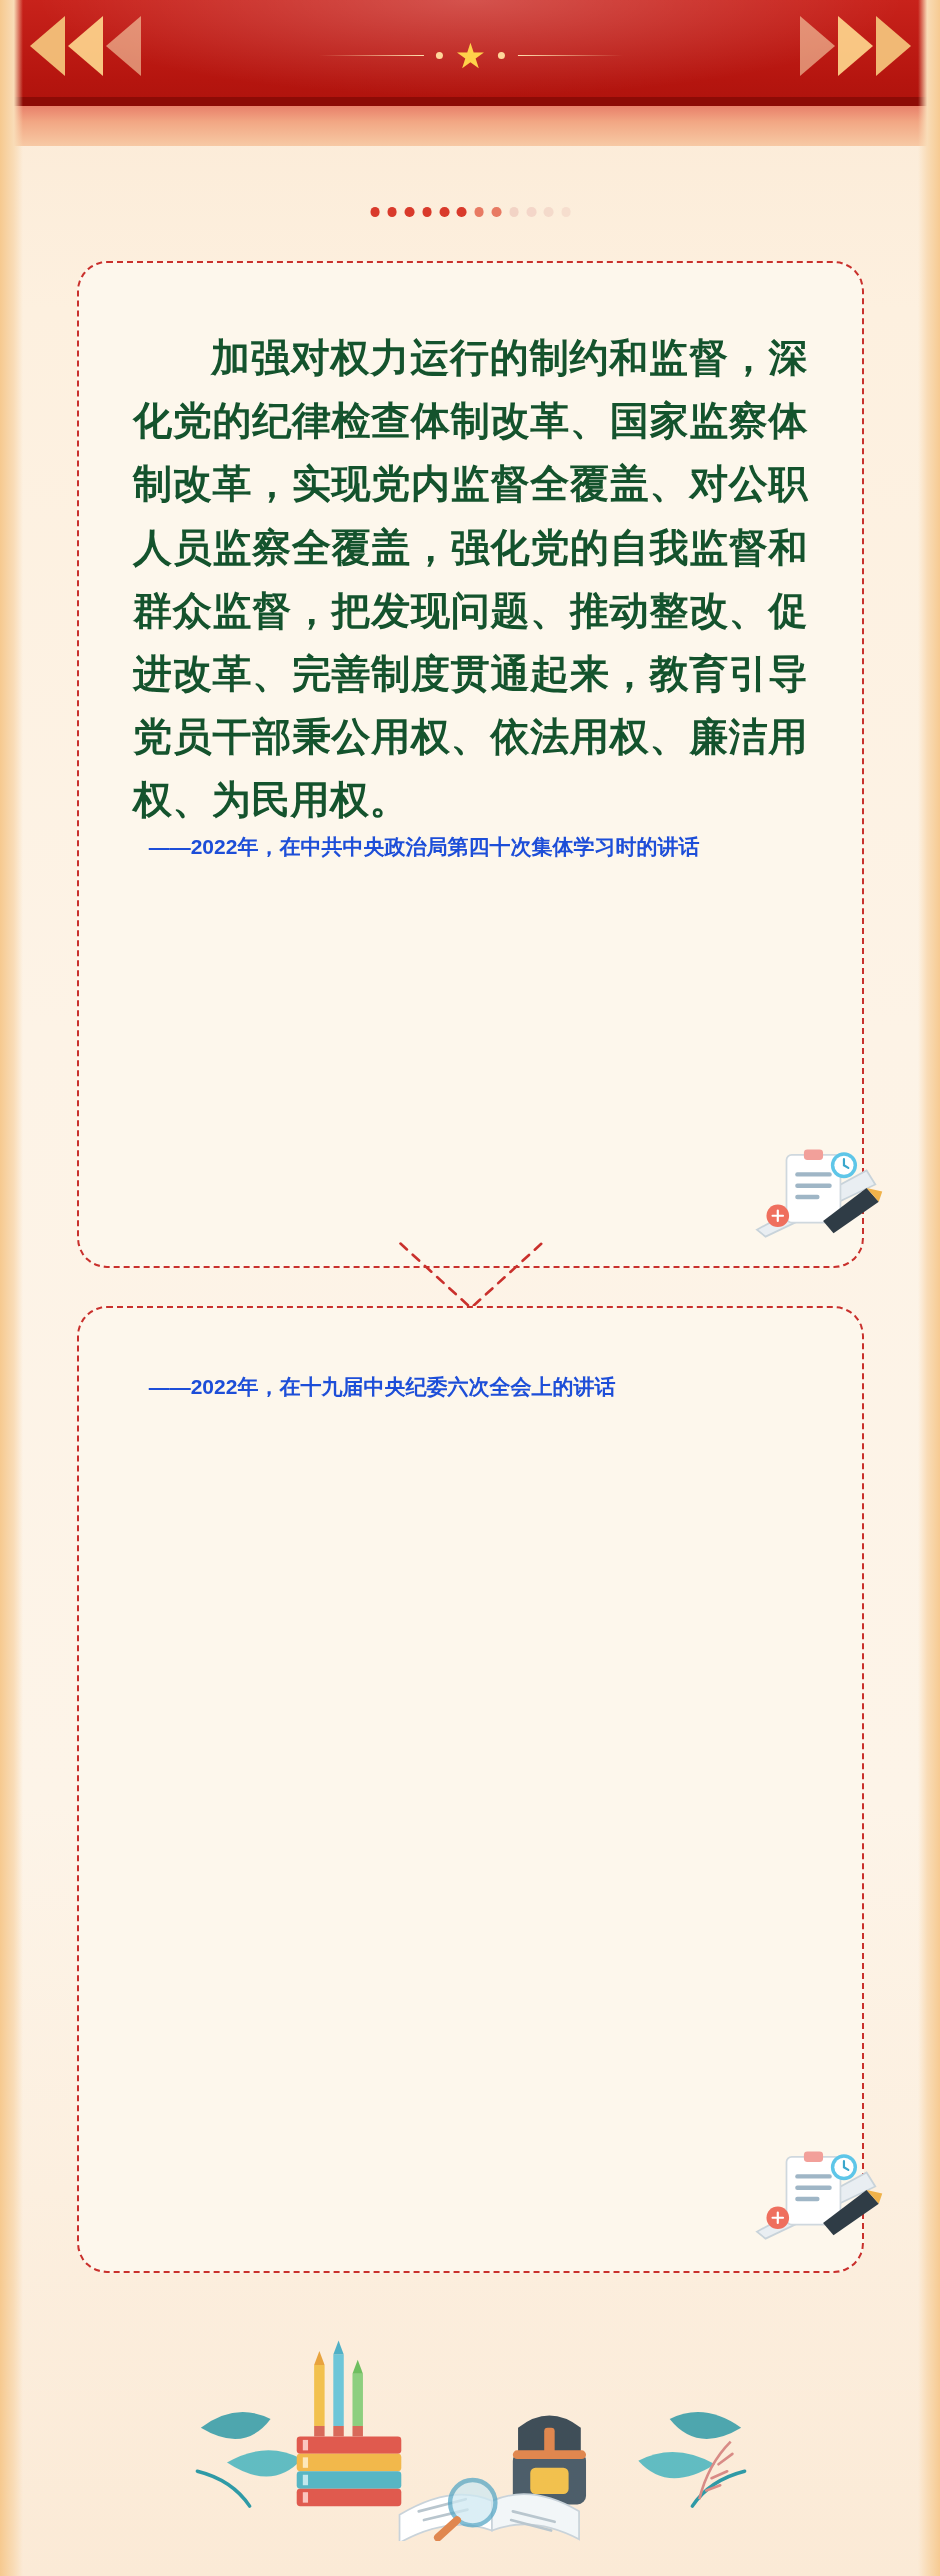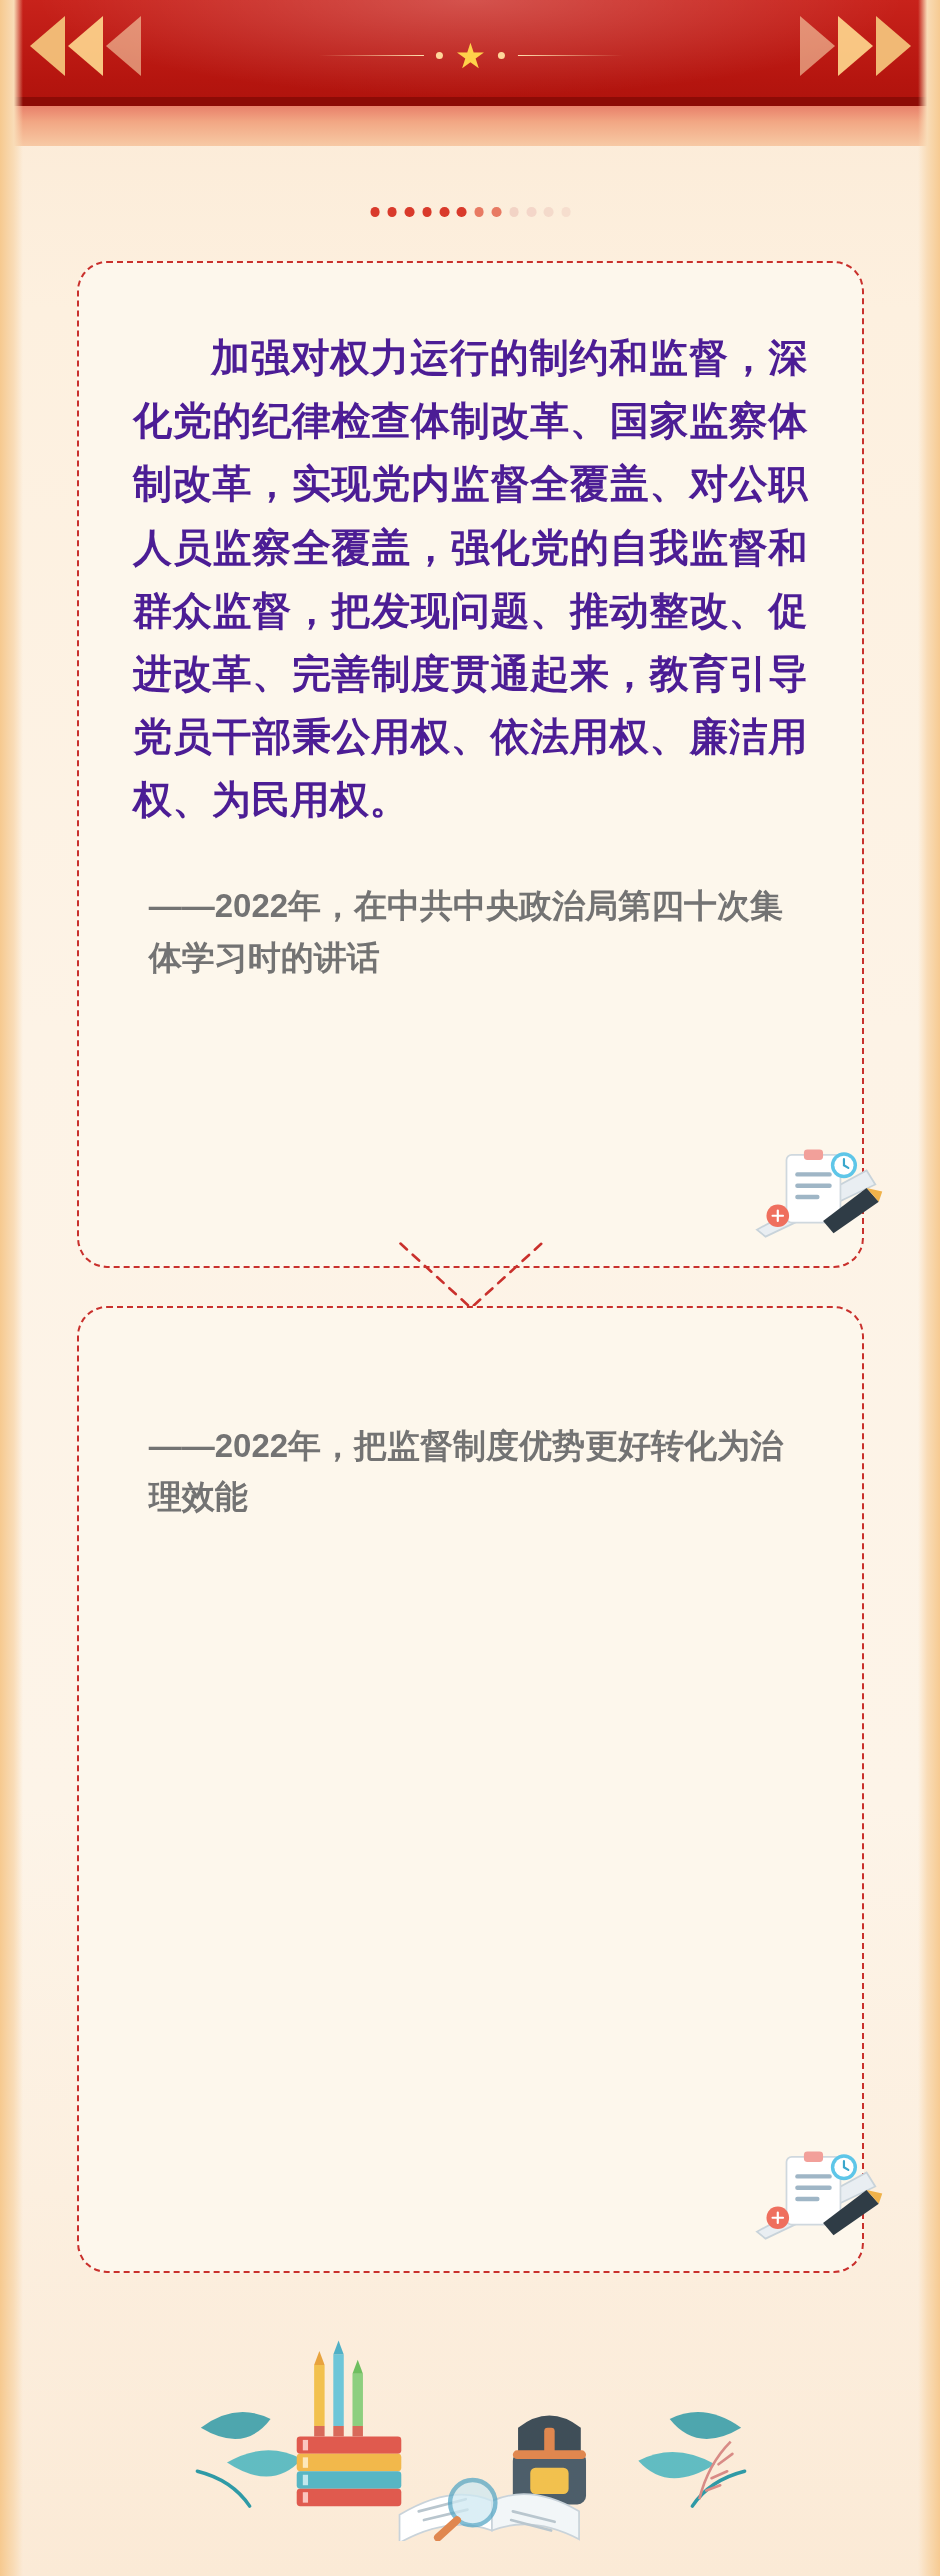--- a/index.html
+++ b/index.html
@@ -139,32 +139,31 @@
   }
   #card-1 { top: 261px; height: 1007px; }
   #card-2 { top: 1306px; height: 967px; }
 
   .card-inner {
     padding: 63px 54px 0 54px;
   }
   .quote-text {
     font-size: 39px;
     line-height: 1.62;
-    color: #4c1d95;
+    color: #14532d;
     text-align: justify;
     text-indent: 78px;
     font-weight: 700;
     letter-spacing: 0.4px;
     margin: 0;
   }
   .source {
-    margin-top: 49px;
-    font-size: 33px;
+    font-size: 21px;
     line-height: 1.55;
-    color: #737373;
+    color: #1d4ed8;
     font-weight: 600;
     padding-left: 15.7px;
   }
 
   
   .connector {
     position: absolute;
     left: 50%;
     transform: translateX(-50%);
     top: 1240px;
@@ -270,21 +269,21 @@
       <path d="M124 15 L124 22 L129 25" stroke="#3aa7cc" stroke-width="2.5" fill="none" stroke-linecap="round"></path>
       <circle cx="48" cy="80" r="13" fill="#ef6f5e"></circle>
       <path d="M42 80 h12 M48 74 v12" stroke="#ffffff" stroke-width="2.5" stroke-linecap="round"></path>
       <path d="M100 86 L150 48 L164 64 L112 100 Z" fill="#2f3c46"></path>
       <path d="M150 48 L164 64 L168 52 Z" fill="#f0b24a"></path>
     </g>
   </svg>
 
   <div class="card" id="card-2">
     <div class="card-inner">
-      <div class="source">——2022年，把监督制度优势更好转化为治理效能</div>
+      <div class="source">——2022年，在十九届中央纪委六次全会上的讲话</div>
     </div>
   </div>
 
   <svg class="illus" id="illus-2" viewBox="0 0 170 110">
     <g>
       <path d="M24 96 L150 28 L160 44 L34 104 Z" fill="#e9eef2" stroke="#c8d3da" stroke-width="2"></path>
       <rect x="58" y="10" width="62" height="78" rx="6" fill="#ffffff" stroke="#cfd8de" stroke-width="2"></rect>
       <rect x="78" y="4" width="22" height="12" rx="4" fill="#f2a09a"></rect>
       <rect x="68" y="30" width="42" height="5" rx="2.5" fill="#9fb6c6"></rect>
       <rect x="68" y="43" width="42" height="5" rx="2.5" fill="#9fb6c6"></rect>

